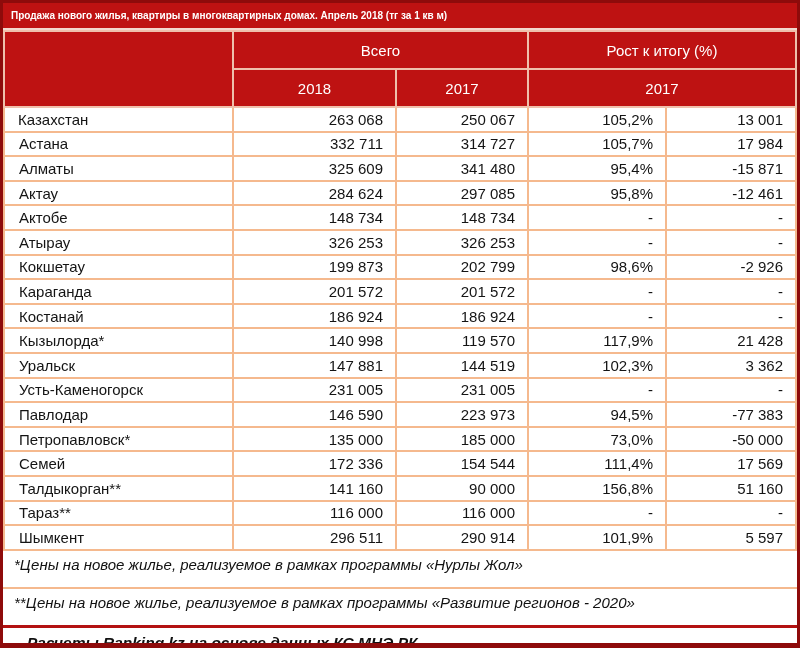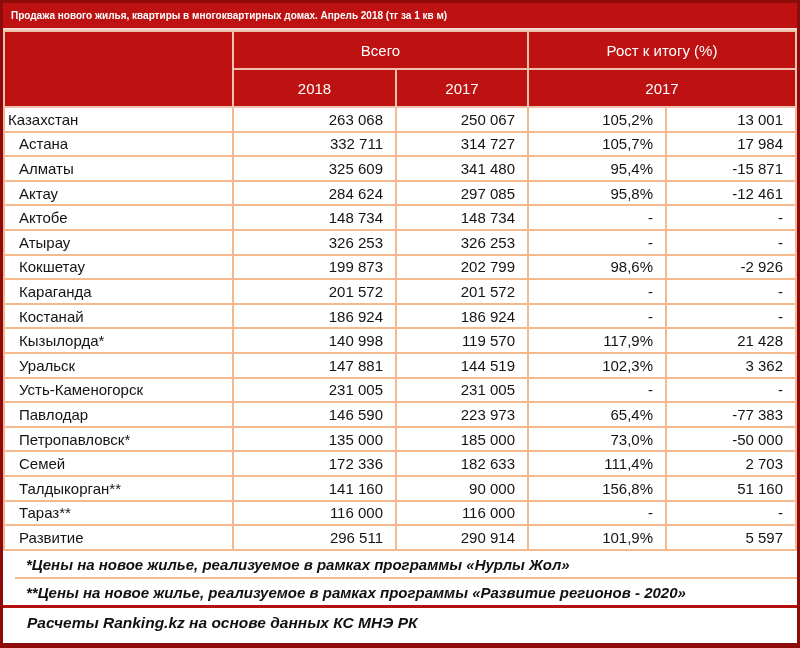--- a/index.html
+++ b/index.html
@@ -41,35 +41,34 @@
     border:2px solid #F5B98E;
     font-size:15px;
     color:#141414;
     height:22.6px;
     padding:0 12px 0 8px;
     white-space:nowrap;
     overflow:hidden;
     background:#ffffff;
   }
   td.c-region { text-align:left; padding-left:14px; }
-  tr.country-row td.c-region { padding-left:3px; }
+  tr.country-row td.c-region { padding-left:13px; }
   td.c-num { text-align:right; }
   .notes-block { width:100%; }
   .note {
     font-style:italic;
-    font-weight:bold;
+    font-weight:normal;
     font-size:15px;
     color:#111111;
     height:21px;
     line-height:21px;
-    padding:3px 8px 2px 11px;
+    padding:3px 8px 12px 11px;
     border-bottom:2px solid #F5B98E;
     white-space:nowrap;
     overflow:hidden;
-    margin-left:12px;
   }
   .note.last { border-bottom:none; }
   .source-row {
     border-top:3px solid #B31111;
     font-style:italic;
     font-weight:bold;
     font-size:15.5px;
     color:#111111;
     height:23px;
     line-height:23px;
@@ -187,53 +186,53 @@
       <td class="c-region">Усть-Каменогорск</td>
       <td class="c-num">231 005</td>
       <td class="c-num">231 005</td>
       <td class="c-num">-</td>
       <td class="c-num">-</td>
     </tr>
         <tr>
       <td class="c-region">Павлодар</td>
       <td class="c-num">146 590</td>
       <td class="c-num">223 973</td>
-      <td class="c-num">65,4%</td>
+      <td class="c-num">94,5%</td>
       <td class="c-num">-77 383</td>
     </tr>
         <tr>
       <td class="c-region">Петропавловск*</td>
       <td class="c-num">135 000</td>
       <td class="c-num">185 000</td>
       <td class="c-num">73,0%</td>
       <td class="c-num">-50 000</td>
     </tr>
         <tr>
       <td class="c-region">Семей</td>
       <td class="c-num">172 336</td>
-      <td class="c-num">182 633</td>
+      <td class="c-num">154 544</td>
       <td class="c-num">111,4%</td>
-      <td class="c-num">2 703</td>
+      <td class="c-num">17 569</td>
     </tr>
         <tr>
       <td class="c-region">Талдыкорган**</td>
       <td class="c-num">141 160</td>
       <td class="c-num">90 000</td>
       <td class="c-num">156,8%</td>
       <td class="c-num">51 160</td>
     </tr>
         <tr>
       <td class="c-region">Тараз**</td>
       <td class="c-num">116 000</td>
       <td class="c-num">116 000</td>
       <td class="c-num">-</td>
       <td class="c-num">-</td>
     </tr>
         <tr>
-      <td class="c-region">Развитие</td>
+      <td class="c-region">Шымкент</td>
       <td class="c-num">296 511</td>
       <td class="c-num">290 914</td>
       <td class="c-num">101,9%</td>
       <td class="c-num">5 597</td>
     </tr>
       </tbody>
   </table>
 
   <div class="notes-block">
     <div class="note">*Цены на новое жилье, реализуемое в рамках программы «Нурлы Жол»</div>

